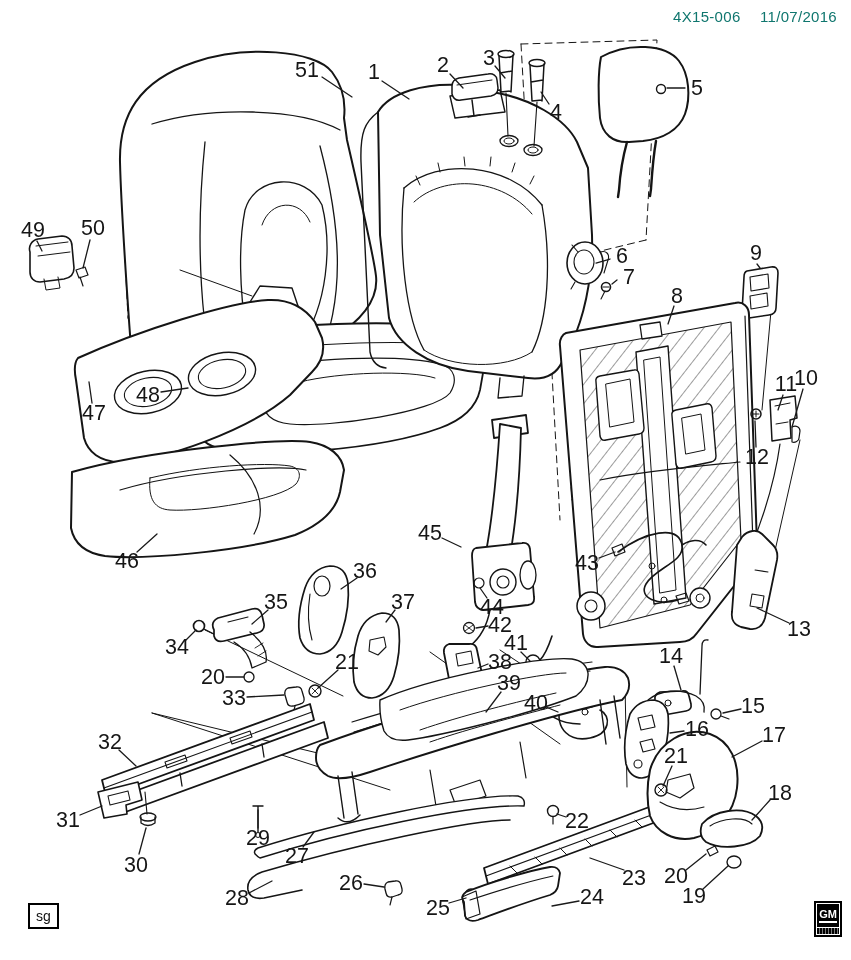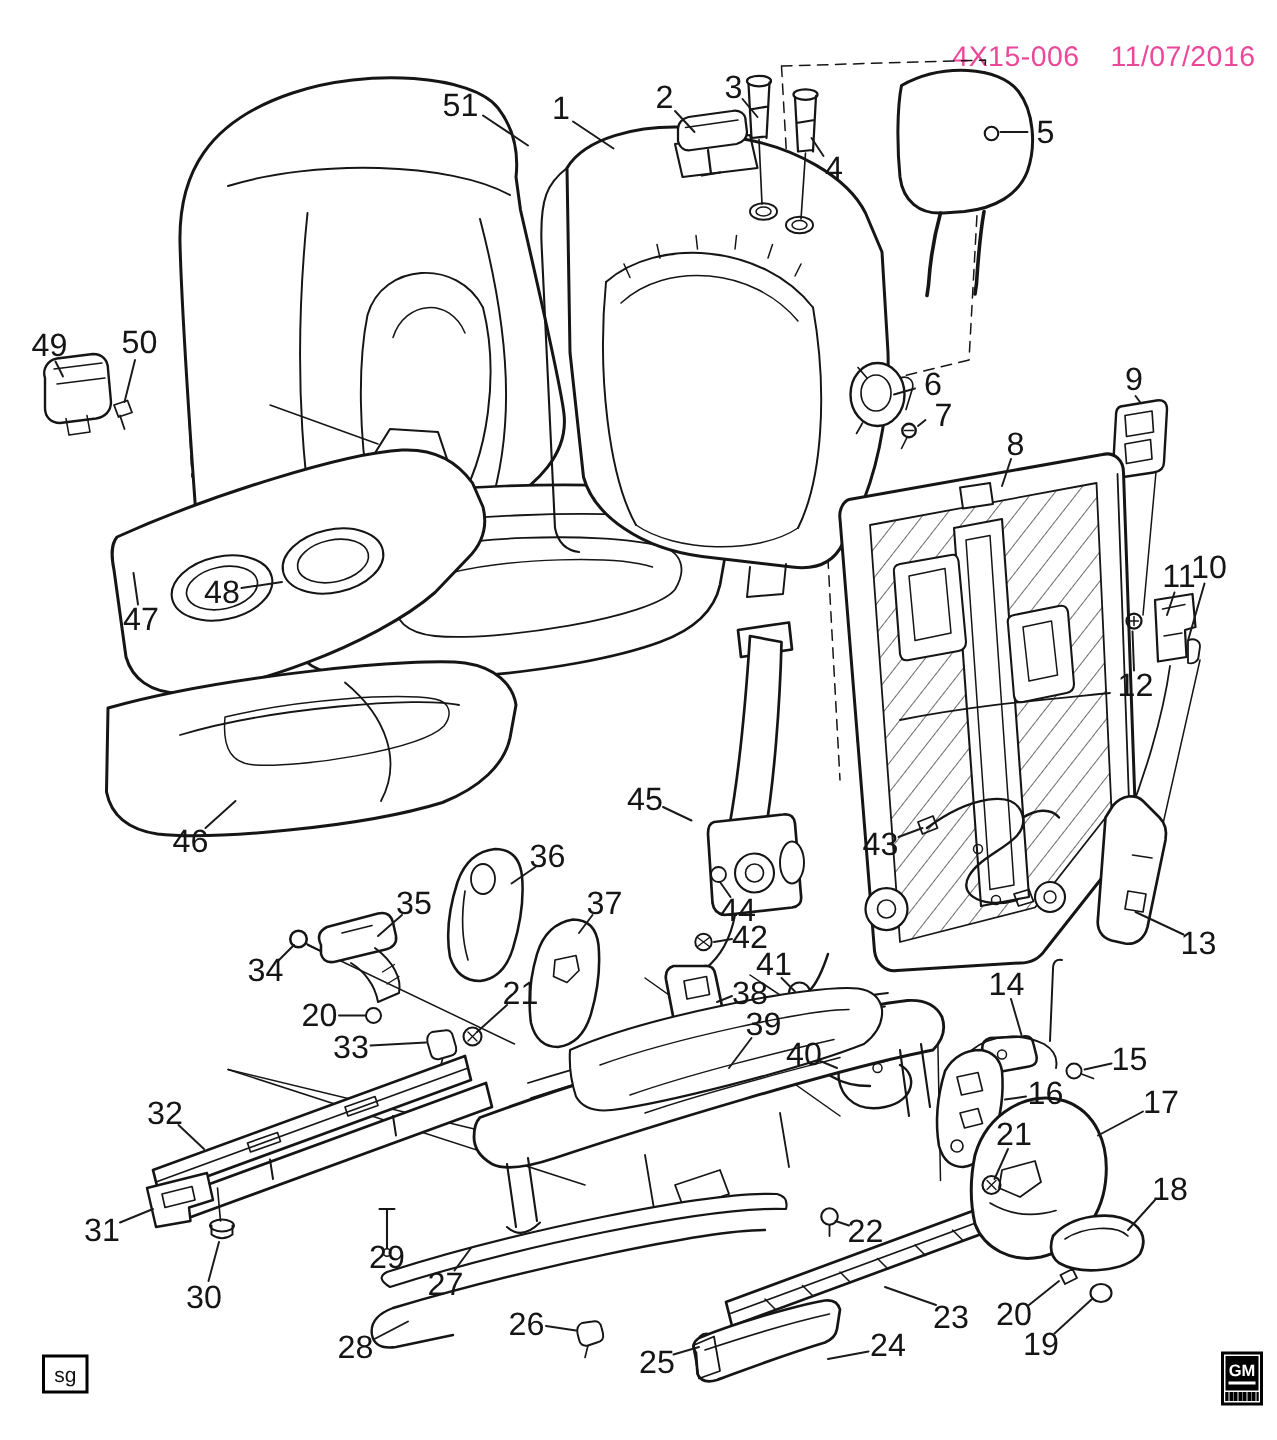--- a/index.html
+++ b/index.html
@@ -2,22 +2,22 @@
 <html><head>
 <meta charset="utf-8">
 <style>
   html,body{margin:0;padding:0;background:#e8e8e8;}
   .page{
     position:relative;width:851px;height:960px;background:#ffffff;
     font-family:"Liberation Sans",sans-serif;color:#111;overflow:hidden;
     margin:0 auto;
   }
   .hdr{
-    position:absolute;top:28px;right:14px;font-size:19px;
-    color:#ec4899;white-space:nowrap;letter-spacing:.3px;
+    position:absolute;top:8px;right:14px;font-size:15px;
+    color:#0f766e;white-space:nowrap;letter-spacing:.3px;
   }
   .hdr span + span{margin-left:15px;}
   svg{position:absolute;left:0;top:0;}
   .sg-box{
     position:absolute;left:28px;top:903px;width:27px;height:22px;
     border:2px solid #000;display:flex;align-items:center;justify-content:center;
     font-size:14px;line-height:1;background:#fff;
   }
   .gm-box{
     position:absolute;left:814px;top:901px;width:22px;height:30px;

